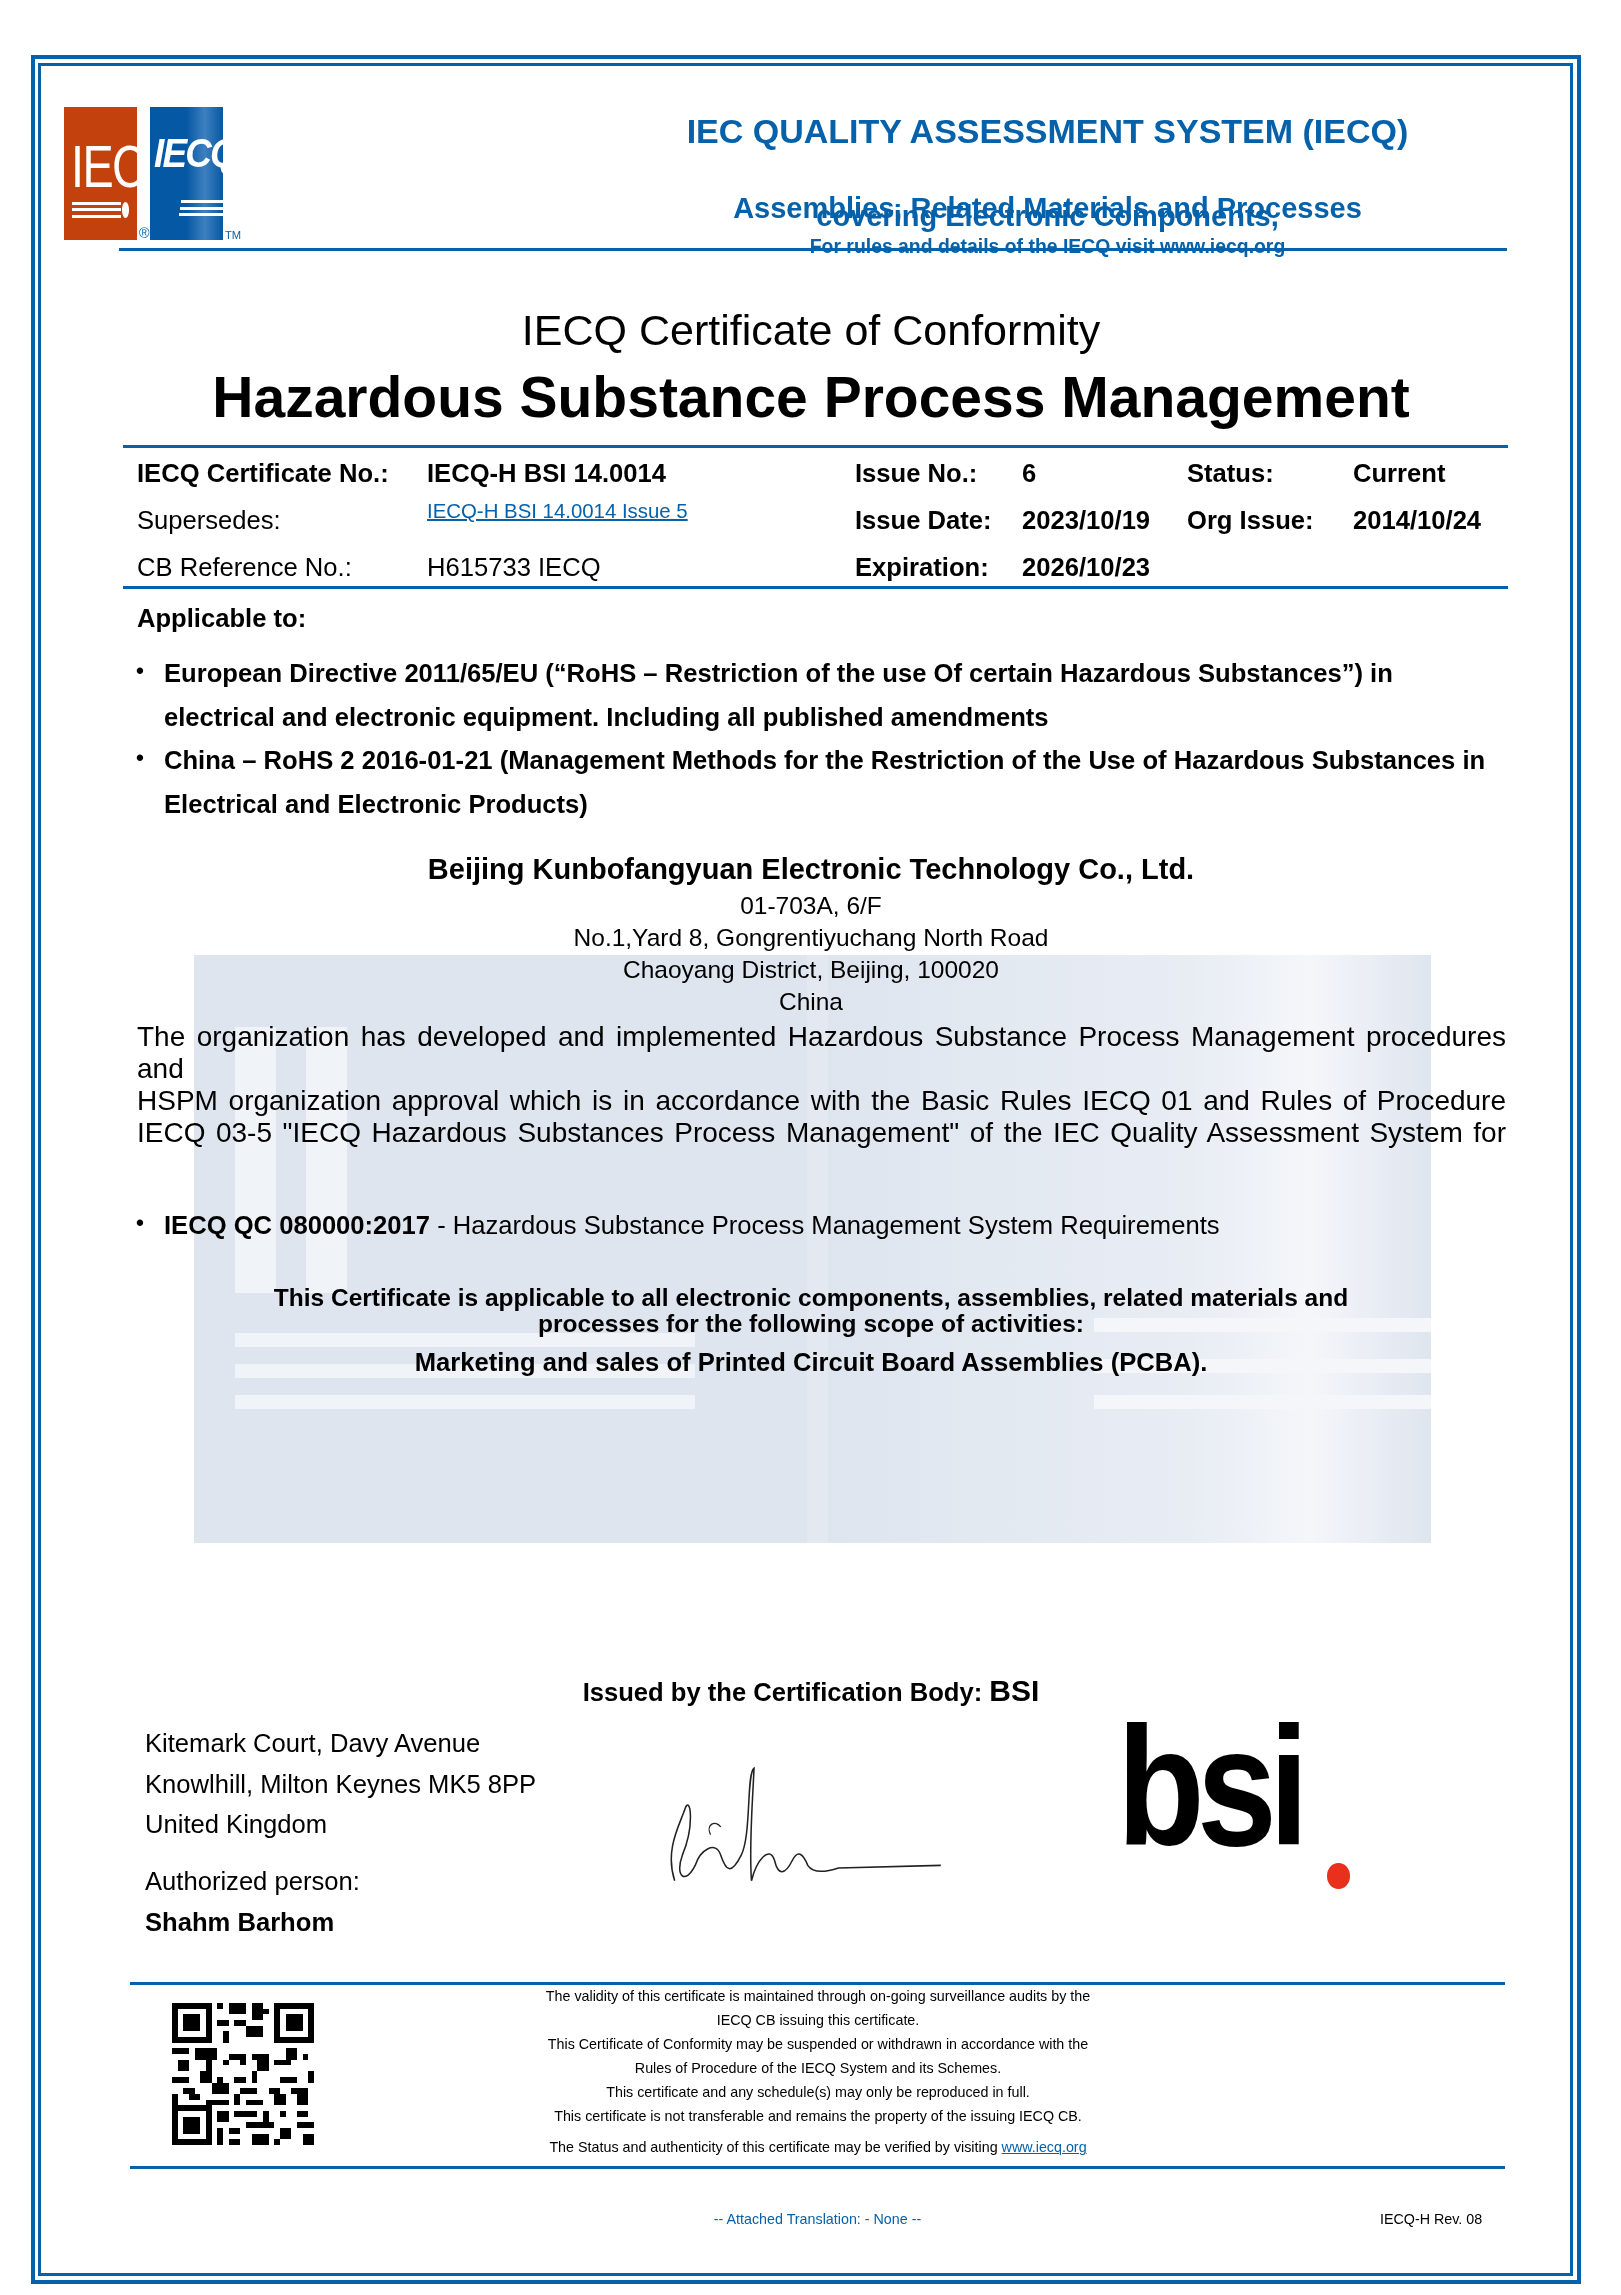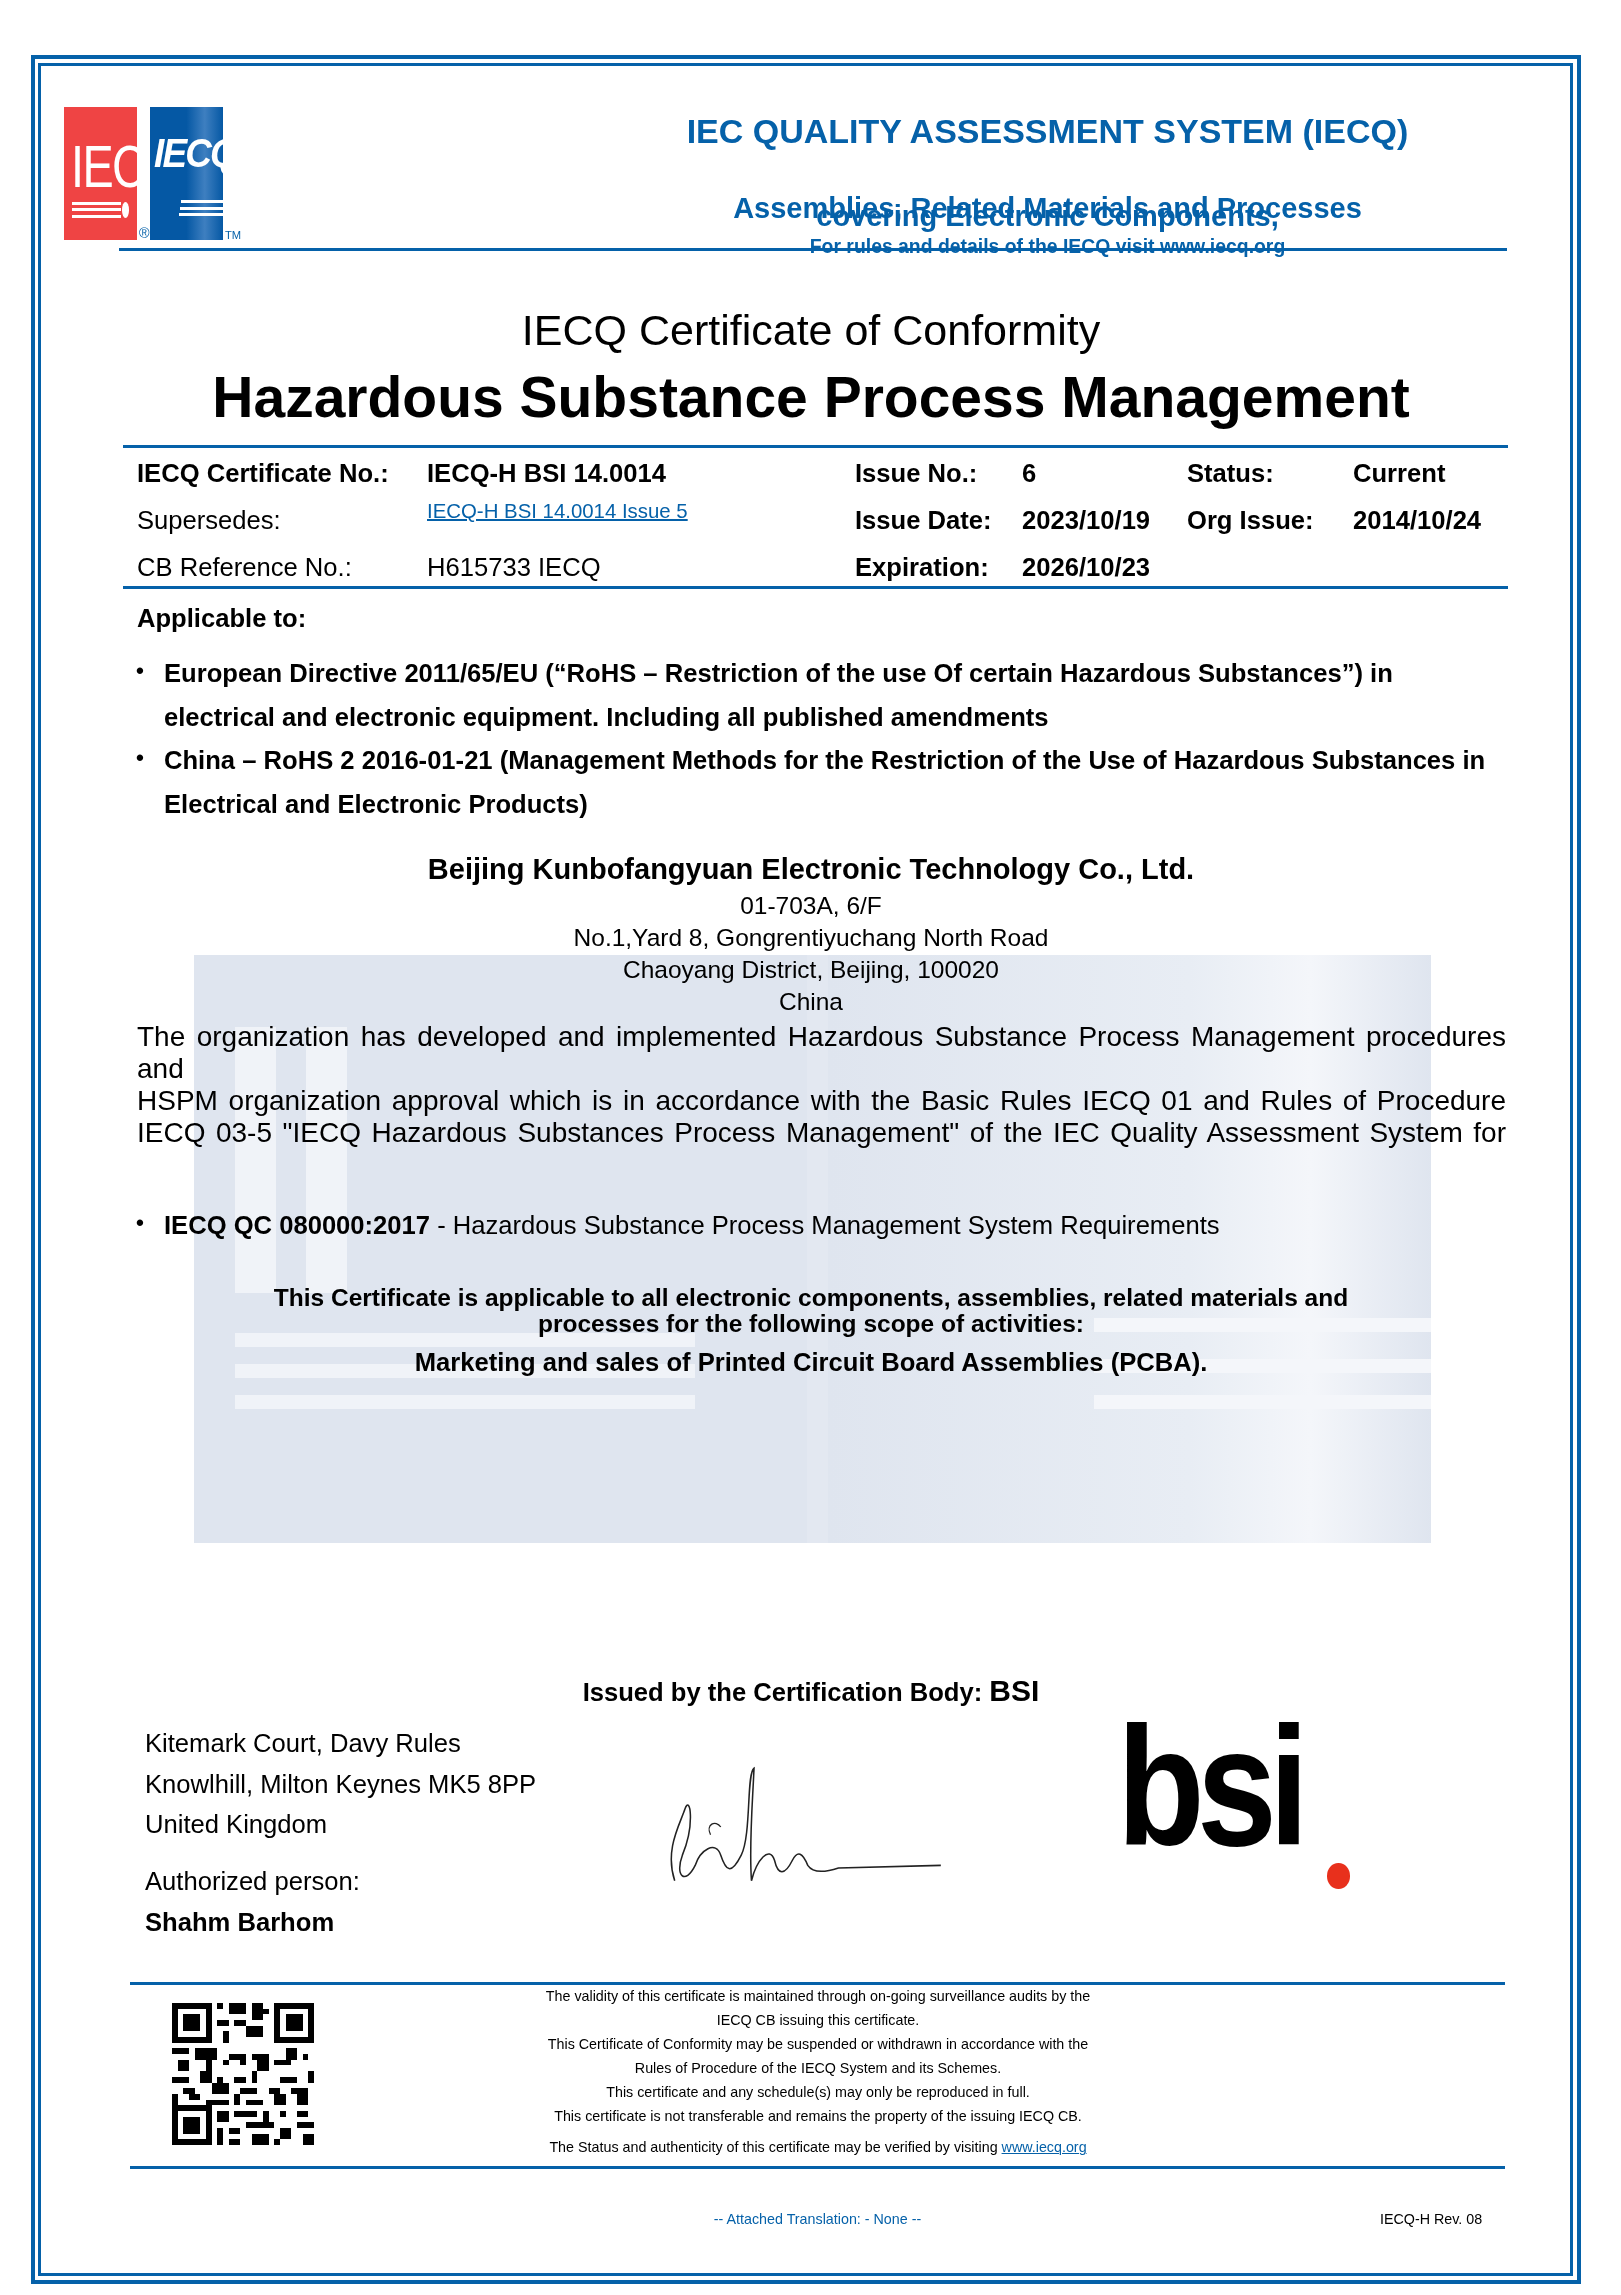--- a/index.html
+++ b/index.html
@@ -1,20 +1,20 @@
 <!DOCTYPE html>
 <html style="font-size:8.2px"><head>
 <meta charset="utf-8">
 <style>
   html, body { margin:0; padding:0; background:#ffffff; }
   body { width:1622px; height:2295px; position:relative; overflow:hidden;
          font-family:"Liberation Sans", sans-serif; color:#000; }
   .abs { position:absolute; }
   .hline { background:#0561a9; height:3.1px; }
-  .logo-box { background:#ef4444; }
+  .logo-box { background:#c2410c; }
   .blue { color:#0561a9; }
   .center { text-align:center; }
   .watermark { left:194px; top:955px; width:1237px; height:588px; background:#e3e8f1; overflow:hidden; }
   .bold { font-weight:bold; }
   .link { color:#0561a9; text-decoration:underline; text-decoration-thickness:1.5px; }
   .qr { left:172px; top:2003px; width:142px; height:142px; background:#fff; }
   .sig svg { width:100%; height:100%; }
 </style>
 </head>
 <body>
@@ -115,21 +115,21 @@
 </div>
 
 <div class="abs center bold" style="left:0;top:1284px;width:1622px;font-size:24.5px;">This Certificate is applicable to all electronic components, assemblies, related materials and</div>
 <div class="abs center bold" style="left:0;top:1310px;width:1622px;font-size:24.5px;">processes for the following scope of activities:</div>
 <div class="abs center bold" style="left:0;top:1348px;width:1622px;font-size:25.6px;">Marketing and sales of Printed Circuit Board Assemblies (PCBA).</div>
 
 <div class="abs center bold" style="left:0;top:1674px;width:1622px;font-size:25.6px;">
   <span>Issued by the Certification Body: </span><span style="font-size:30px;">BSI</span>
 </div>
 
-<div class="abs" style="left:145px;top:1729px;font-size:25.6px;">Kitemark Court, Davy Rules</div>
+<div class="abs" style="left:145px;top:1729px;font-size:25.6px;">Kitemark Court, Davy Avenue</div>
 <div class="abs" style="left:145px;top:1770px;font-size:25.6px;">Knowlhill, Milton Keynes MK5 8PP</div>
 <div class="abs" style="left:145px;top:1810px;font-size:25.6px;">United Kingdom</div>
 <div class="abs" style="left:145px;top:1867px;font-size:25.6px;">Authorized person:</div>
 <div class="abs bold" style="left:145px;top:1908px;font-size:25.6px;">Shahm Barhom</div>
 
 <div class="abs sig" style="left:644px;top:1763px;width:348px;height:128px;">
   <svg viewBox="0 0 680 250" xmlns="http://www.w3.org/2000/svg">
     <path d="M60 230 C 40 170, 70 120, 80 90 C 90 60, 100 120, 75 180 C 60 220, 80 240, 100 200 C 110 170, 140 150, 150 180 C 160 210, 170 220, 190 180 C 210 140, 200 20, 215 10 C 212 80, 205 160, 210 230 C 220 190, 245 160, 255 190 C 262 220, 275 220, 290 190 C 300 170, 310 175, 320 200 C 330 215, 350 215, 380 205 L 580 200" fill="none" stroke="#222" stroke-width="3"></path>
     <path d="M130 140 C 120 120, 140 110, 150 125" fill="none" stroke="#222" stroke-width="2.5"></path>
   </svg>

